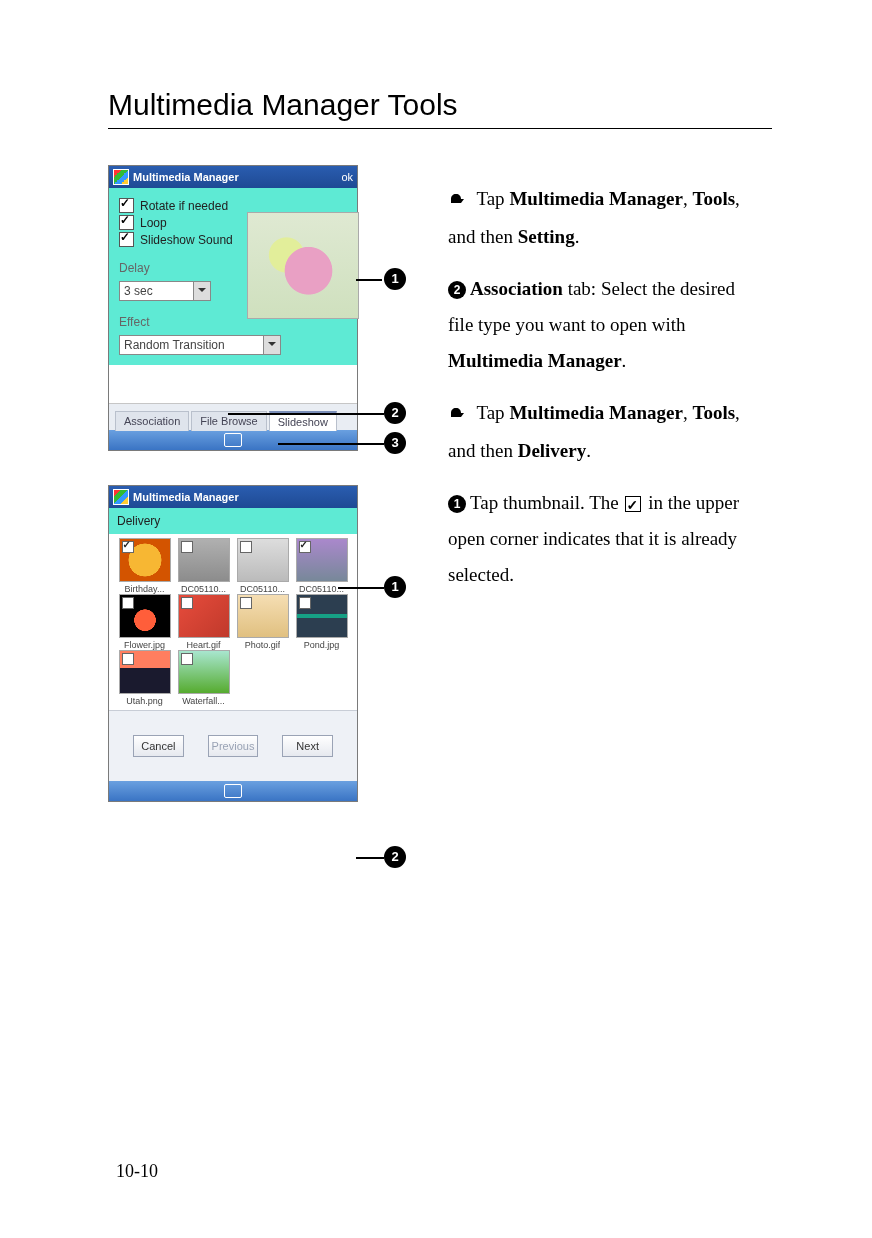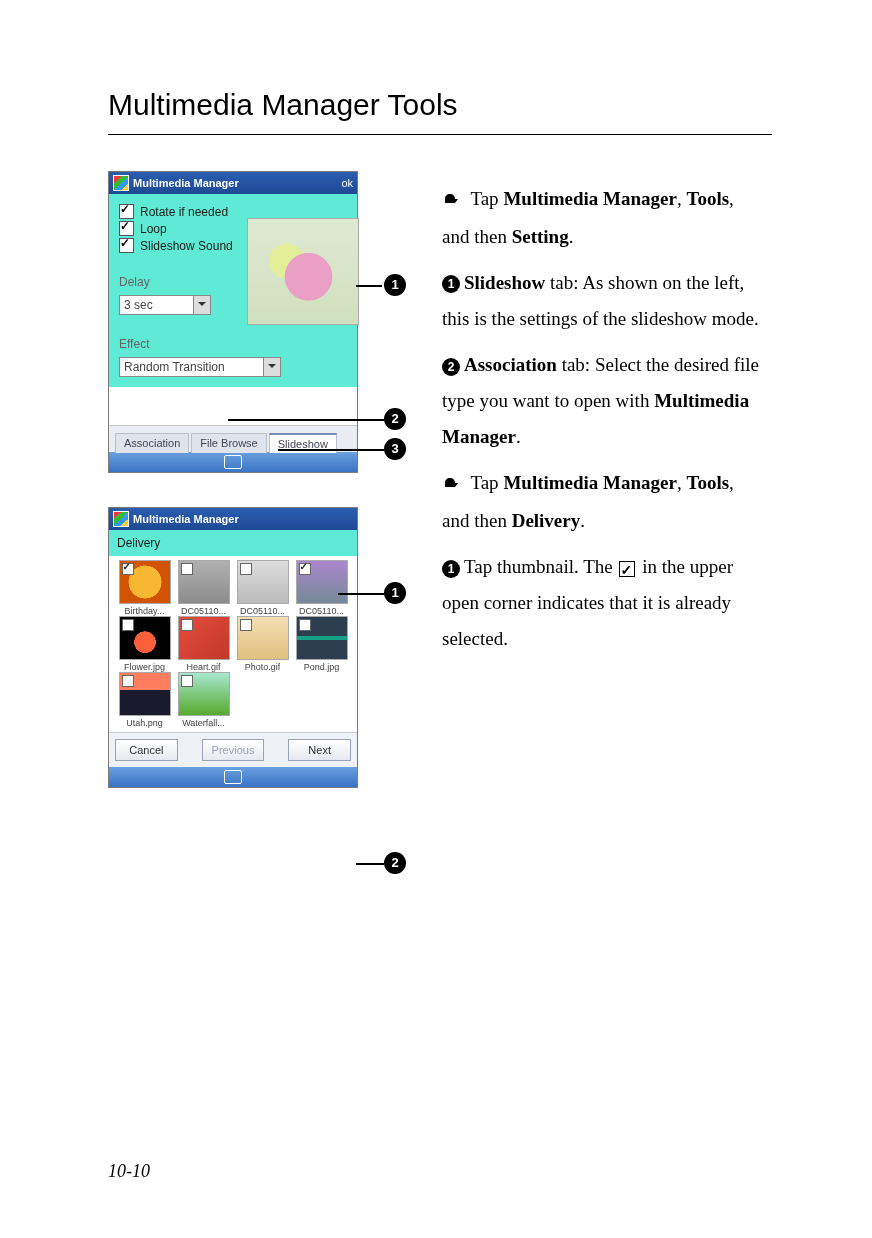--- a/index.html
+++ b/index.html
@@ -1,40 +1,40 @@
 <!DOCTYPE html>
 <html><head>
 <meta charset="utf-8">
 <style>
   html,body{margin:0;padding:0;background:#fff;font-family:"Times New Roman",Times,serif;color:#000}
   .page{width:872px;height:1238px;position:relative;box-sizing:border-box;padding:88px 100px 0 108px}
-  h1{font-family:Arial,Helvetica,sans-serif;font-weight:400;font-size:30px;margin:0 0 12px 0}
+  h1{font-family:Arial,Helvetica,sans-serif;font-weight:400;font-size:30px;margin:0 0 6px 0}
   .rule{border:0;border-top:1px solid #000;margin:0 0 36px 0}
   .content{display:flex;gap:24px;align-items:flex-start}
   .left{flex:0 0 300px;position:relative}
   .right{flex:1;font-size:19px;line-height:1.9}
-  .right p{margin:10px}
+  .right p{margin:16px}
   .callout{display:inline-block;width:18px;height:18px;border-radius:50%;background:#000;color:#fff;font-size:12px;font-weight:700;text-align:center;line-height:18px;vertical-align:middle;margin-right:4px;font-family:Arial,sans-serif}
   .hand{display:inline-block;vertical-align:middle;margin-right:4px}
   .chk-inline{display:inline-block;width:14px;height:14px;border:1.5px solid #000;position:relative;vertical-align:middle;margin:0 2px}
   .chk-inline::after{content:"✓";position:absolute;top:-4px;left:0;font-size:14px;font-weight:700}
   b{font-weight:700}
   
   .device{width:248px;border:1px solid #7a7a7a;background:#fff;font-family:Tahoma,Arial,sans-serif;font-size:11px;color:#222;position:relative}
   .titlebar{height:22px;background:linear-gradient(#2a5db0,#1e4a94);color:#fff;display:flex;align-items:center;padding:0 4px;gap:4px}
   .flag{width:14px;height:14px;background:linear-gradient(135deg,#f33 0 25%,#3b3 0 50%,#39f 0 75%,#fc3 0);border:1px solid #fff}
   .tb-title{font-weight:700;flex:1;white-space:nowrap;overflow:hidden}
   .tb-ico{width:14px;height:14px;opacity:.9}
   .ok{font-weight:400}
   .pane{padding:8px 10px 6px 10px;background:#5eead4}
   .row{display:flex;align-items:center;gap:6px;margin:2px 0}
   .chk{width:13px;height:13px;border:1px solid #555;background:#fff;position:relative;flex:0 0 auto}
   .chk.checked::after{content:"✓";position:absolute;top:-3px;left:0;font-size:12px;font-weight:700;color:#000}
   .lbl{font-size:12px}
-  .fld-lbl{margin-top:22px;color:#666;font-size:12px}
+  .fld-lbl{margin-top:14px;color:#666;font-size:12px}
   .combo{display:flex;align-items:center;border:1px solid #888;height:18px;background:#fff;margin-top:6px}
   .combo .val{flex:1;padding:0 4px;font-size:12px;color:#444}
   .combo .arrow{width:16px;height:100%;background:#ddd;border-left:1px solid #888;position:relative}
   .combo .arrow::after{content:"";position:absolute;left:4px;top:6px;border:4px solid transparent;border-top-color:#333}
   .photo{position:absolute;right:-2px;top:24px;width:110px;height:105px;background:
     radial-gradient(circle at 55% 55%,#e9a0c4 0 28%,transparent 29%),
     radial-gradient(circle at 35% 40%,#e2ee9a 0 18%,transparent 19%),
     linear-gradient(#dfe9d2,#cfe0be);border:1px solid #aaa}
   .tabs-strip{background:#e9edf3;padding:6px 0 0 0;margin-top:38px;border-top:1px solid #c6c6c6}
   .tabs{display:flex;gap:2px;padding:0 6px}
@@ -42,38 +42,38 @@
   .tab.active{background:#fff;border-top:2px solid #7a8eb8}
   .bottombar{height:20px;background:linear-gradient(#6aa0e0,#3a74c4);display:flex;align-items:center;justify-content:center}
   .kbd{width:16px;height:12px;border:1px solid #fff;border-radius:2px}
   
   .grid{display:grid;grid-template-columns:repeat(4,1fr);padding:4px 6px}
   .thumb{display:flex;flex-direction:column;align-items:center;gap:2px}
   .timg{width:50px;height:42px;border:1px solid #aaa;background:#ccc;position:relative}
   .timg .sel{position:absolute;left:2px;top:2px;width:10px;height:10px;background:#fff;border:1px solid #666}
   .timg .sel.on::after{content:"✓";position:absolute;top:-3px;left:0;font-size:10px;font-weight:700}
   .tcap{font-size:9px;color:#444;max-width:52px;white-space:nowrap;overflow:hidden;text-overflow:ellipsis}
-  .btnrow{display:flex;gap:24px;padding:6px;background:#eef1f6;border-top:1px solid #c8cdd6}
+  .btnrow{display:flex;gap:24px;padding:24px;background:#eef1f6;border-top:1px solid #c8cdd6}
   .btn{flex:1;height:20px;border:1px solid #9aa3b5;background:linear-gradient(#fff,#e6e9ef);font-size:11px;display:flex;align-items:center;justify-content:center;color:#333}
   .btn.disabled{color:#9aa3b5}
   
   .lead{position:absolute;height:0;border-top:2px solid #000}
   .bubble{position:absolute;width:22px;height:22px;border-radius:50%;background:#000;color:#fff;font:700 13px/22px Arial;text-align:center}
   
   .c0{background:radial-gradient(circle at 50% 50%,#f7b733 0 50%,#d35400 51%)}
   .c1{background:linear-gradient(#b0b0b0,#8c8c8c)}
   .c2{background:linear-gradient(#ddd,#bbb)}
   .c3{background:linear-gradient(#a8c,#789)}
   .c4{background:radial-gradient(circle at 50% 60%,#ff5e3a 0 30%,#000 31%)}
   .c5{background:linear-gradient(135deg,#e74c3c,#c0392b)}
   .c6{background:linear-gradient(#f5deb3,#e0c080)}
   .c7{background:linear-gradient(#2c3e50 0 45%,#16a085 45% 55%,#2c3e50 55%)}
   .c8{background:linear-gradient(#ff7e5f 0 40%,#1a1a2e 40%)}
   .c9{background:linear-gradient(#a8e6cf,#56ab2f)}
-  .pgnum{position:absolute;left:108px;bottom:56px;font-style:italic;font-size:18px}
+  .pgnum{position:absolute;left:116px;bottom:56px;font-size:18px}
 </style>
 </head>
 <body>
 
 <div class="page">
   <h1>Multimedia Manager Tools</h1>
   <hr class="rule">
 
   <div class="content">
 
@@ -223,23 +223,20 @@
     </div>
 
     <div class="right">
       <p>
         <span class="hand"><svg width="20" height="16" viewBox="0 0 20 16">
               <path d="M3 8c0-3 2-5 5-5s5 2 5 5h3l-3 4H3V8z" fill="#000"></path>
               <circle cx="8" cy="5" r="2" fill="#000"></circle>
             </svg></span><span> Tap </span><b>Multimedia Manager</b><span>, </span><b>Tools</b><span>, and then </span><b>Setting</b><span>.</span>
       </p>
       <p>
-        <span class="callout">1</span><b>Slideshow</b><span> tab: As shown on the left, this is the settings of the slideshow mode.</span>
-      </p>
-      <p>
         <span class="callout">2</span><b>Association</b><span> tab: Select the desired file type you want to open with </span><b>Multimedia Manager</b><span>.</span>
       </p>
       <p>
         <span class="hand"><svg width="20" height="16" viewBox="0 0 20 16">
               <path d="M3 8c0-3 2-5 5-5s5 2 5 5h3l-3 4H3V8z" fill="#000"></path>
               <circle cx="8" cy="5" r="2" fill="#000"></circle>
             </svg></span><span> Tap </span><b>Multimedia Manager</b><span>, </span><b>Tools</b><span>, and then </span><b>Delivery</b><span>.</span>
       </p>
       <p>
         <span class="callout">1</span><span>Tap thumbnail. The </span><span class="chk-inline"></span><span> in the upper open corner indicates that it is already selected.</span>

